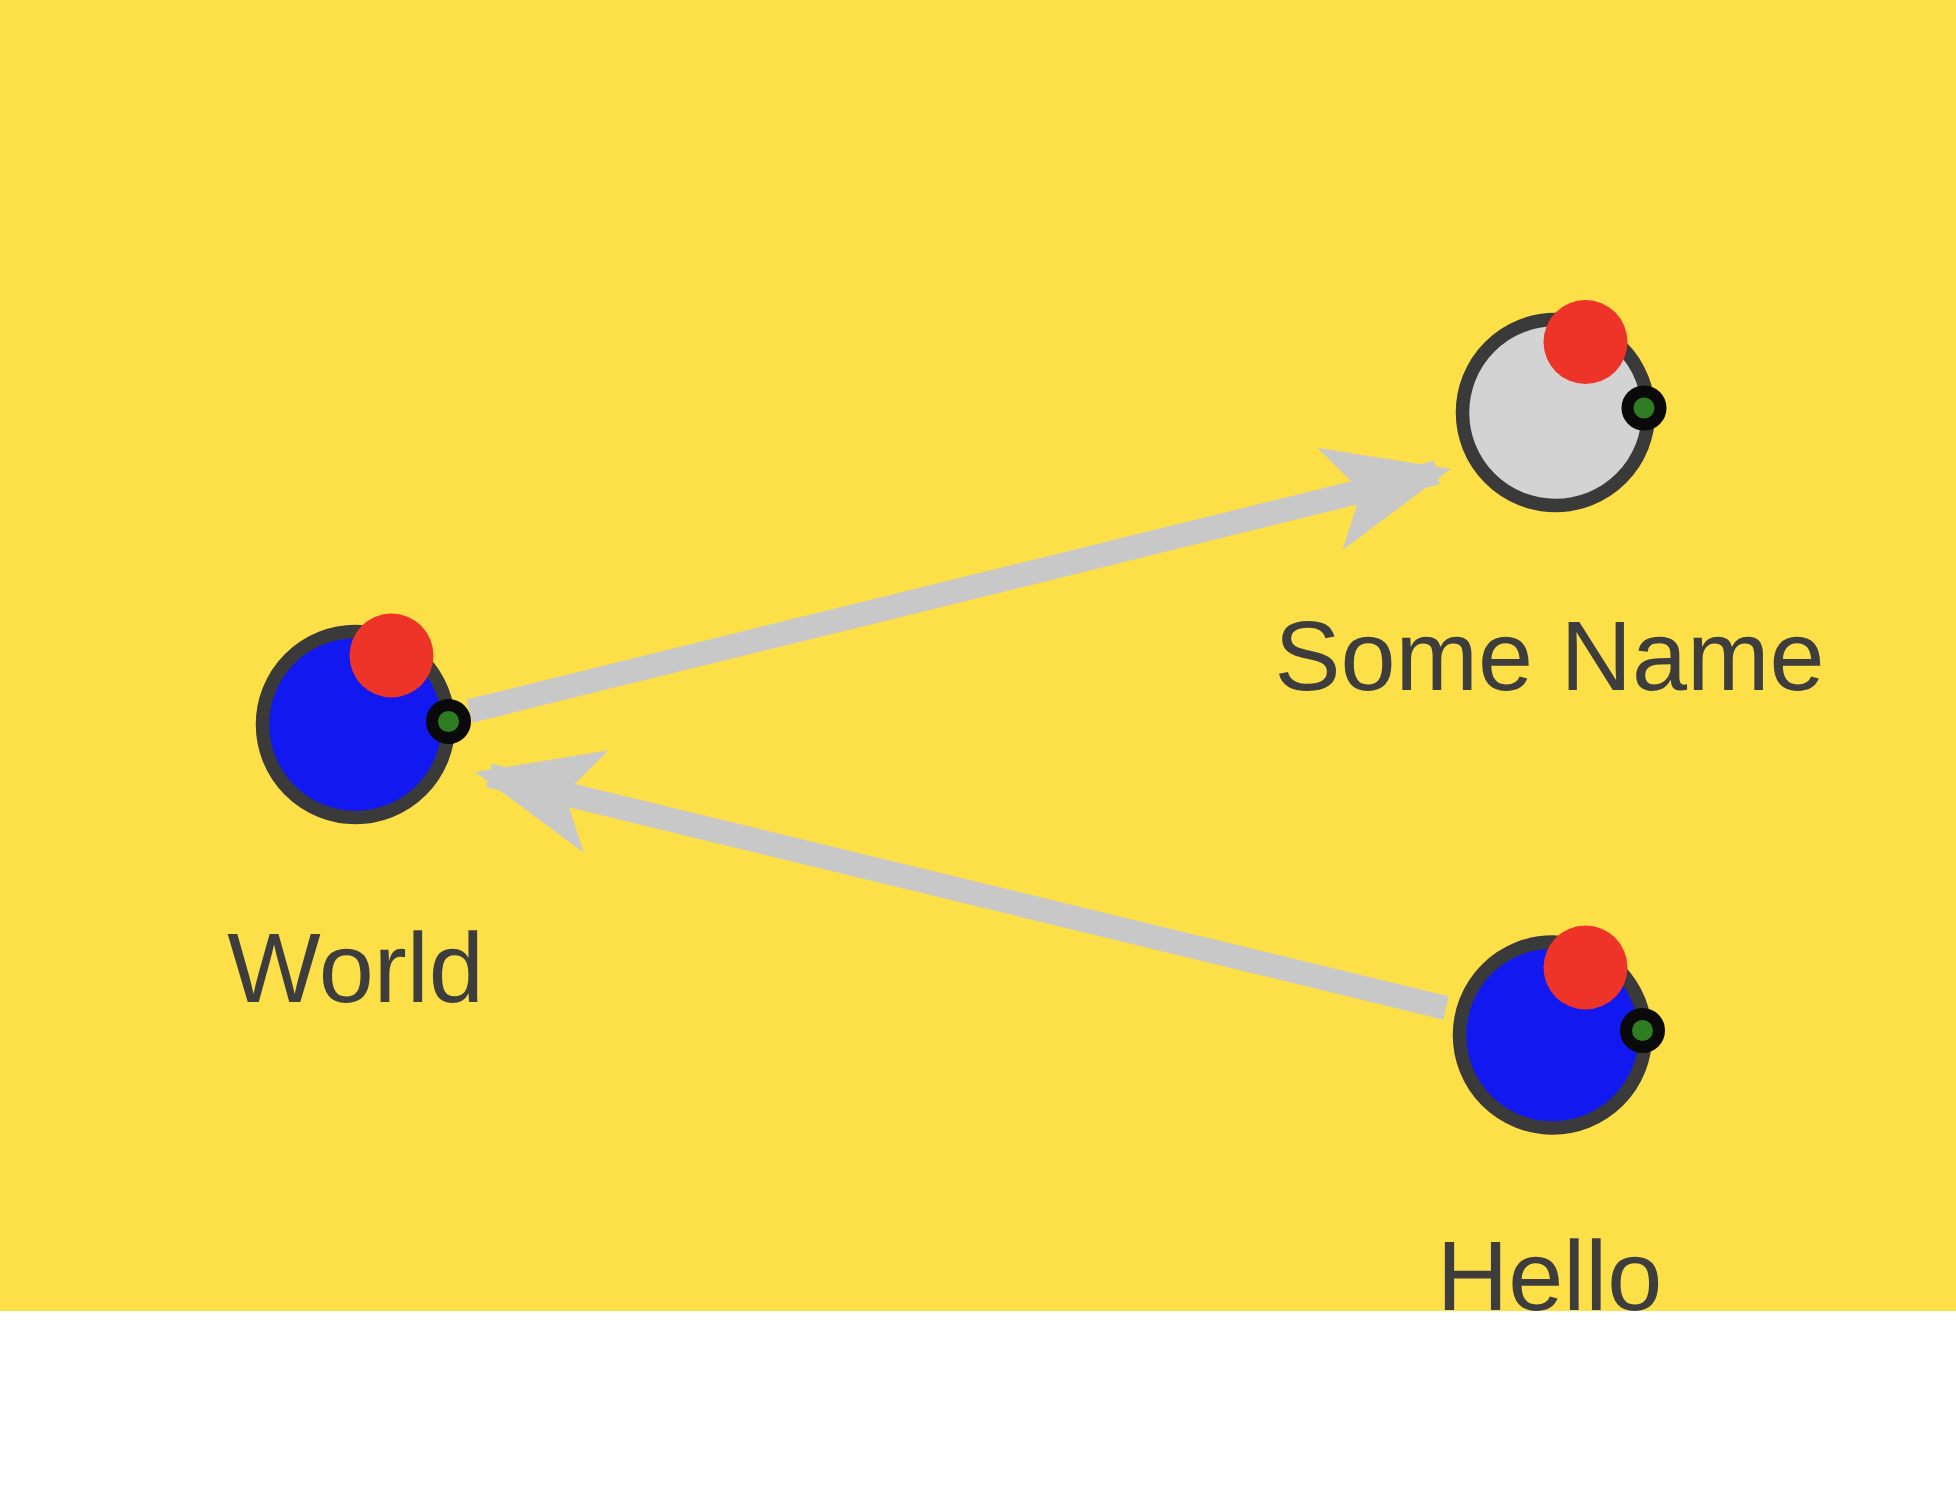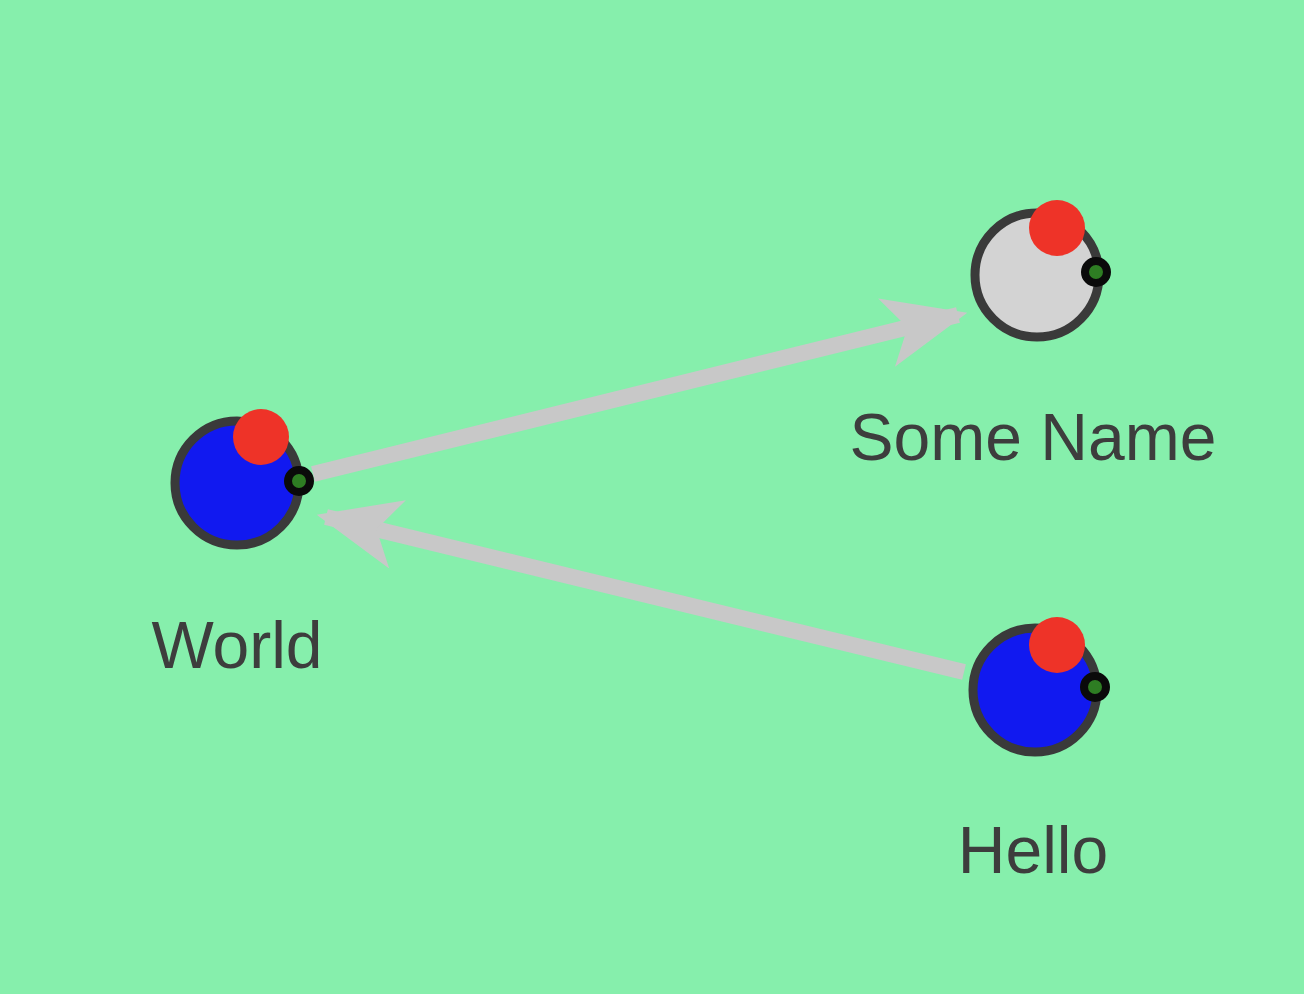--- a/index.html
+++ b/index.html
@@ -9,22 +9,22 @@
   }
   body {
     width: 1304px;
     height: 994px;
     font-family: "Liberation Sans", sans-serif;
     overflow: hidden;
   }
   #graph-canvas {
     position: relative;
     width: 1304px;
-    height: 994px;
-    background: #86efac;
+    height: 874px;
+    background: #fde047;
     text-decoration: underline;
   }
   #graph-svg {
     position: absolute;
     top: 0;
     left: 0;
     width: 1304px;
     height: 994px;
     display: block;
   }

